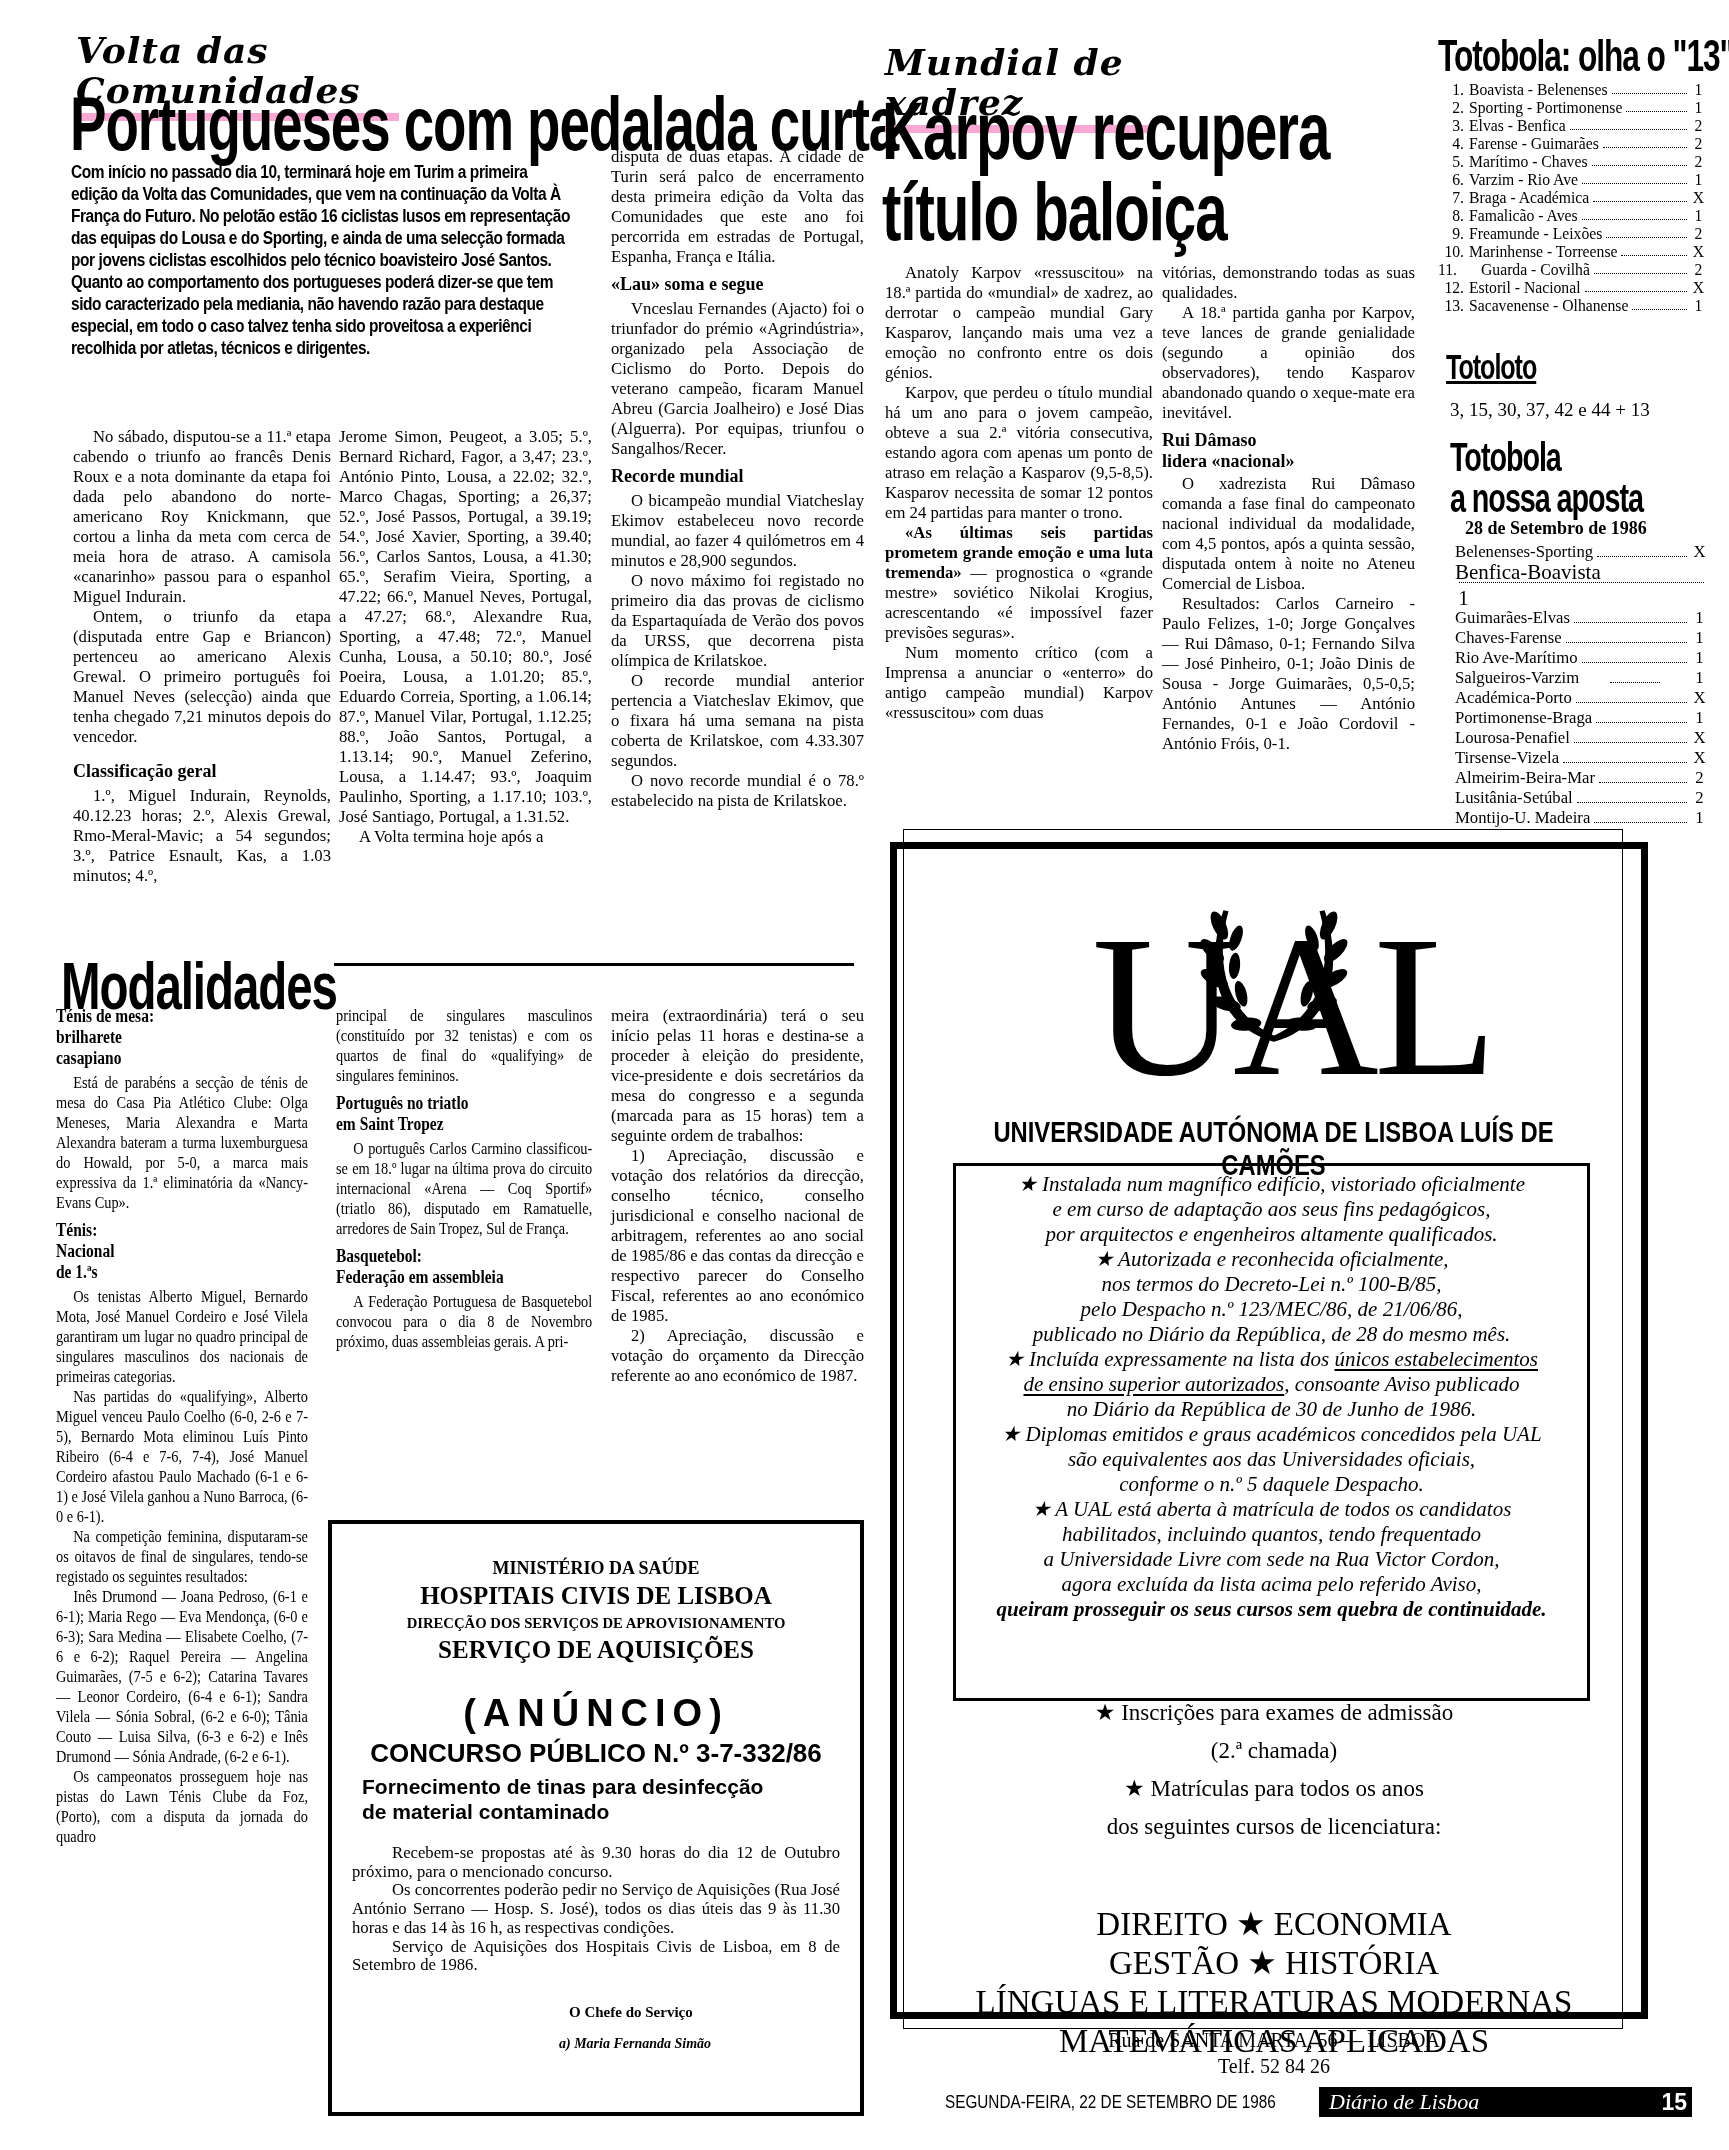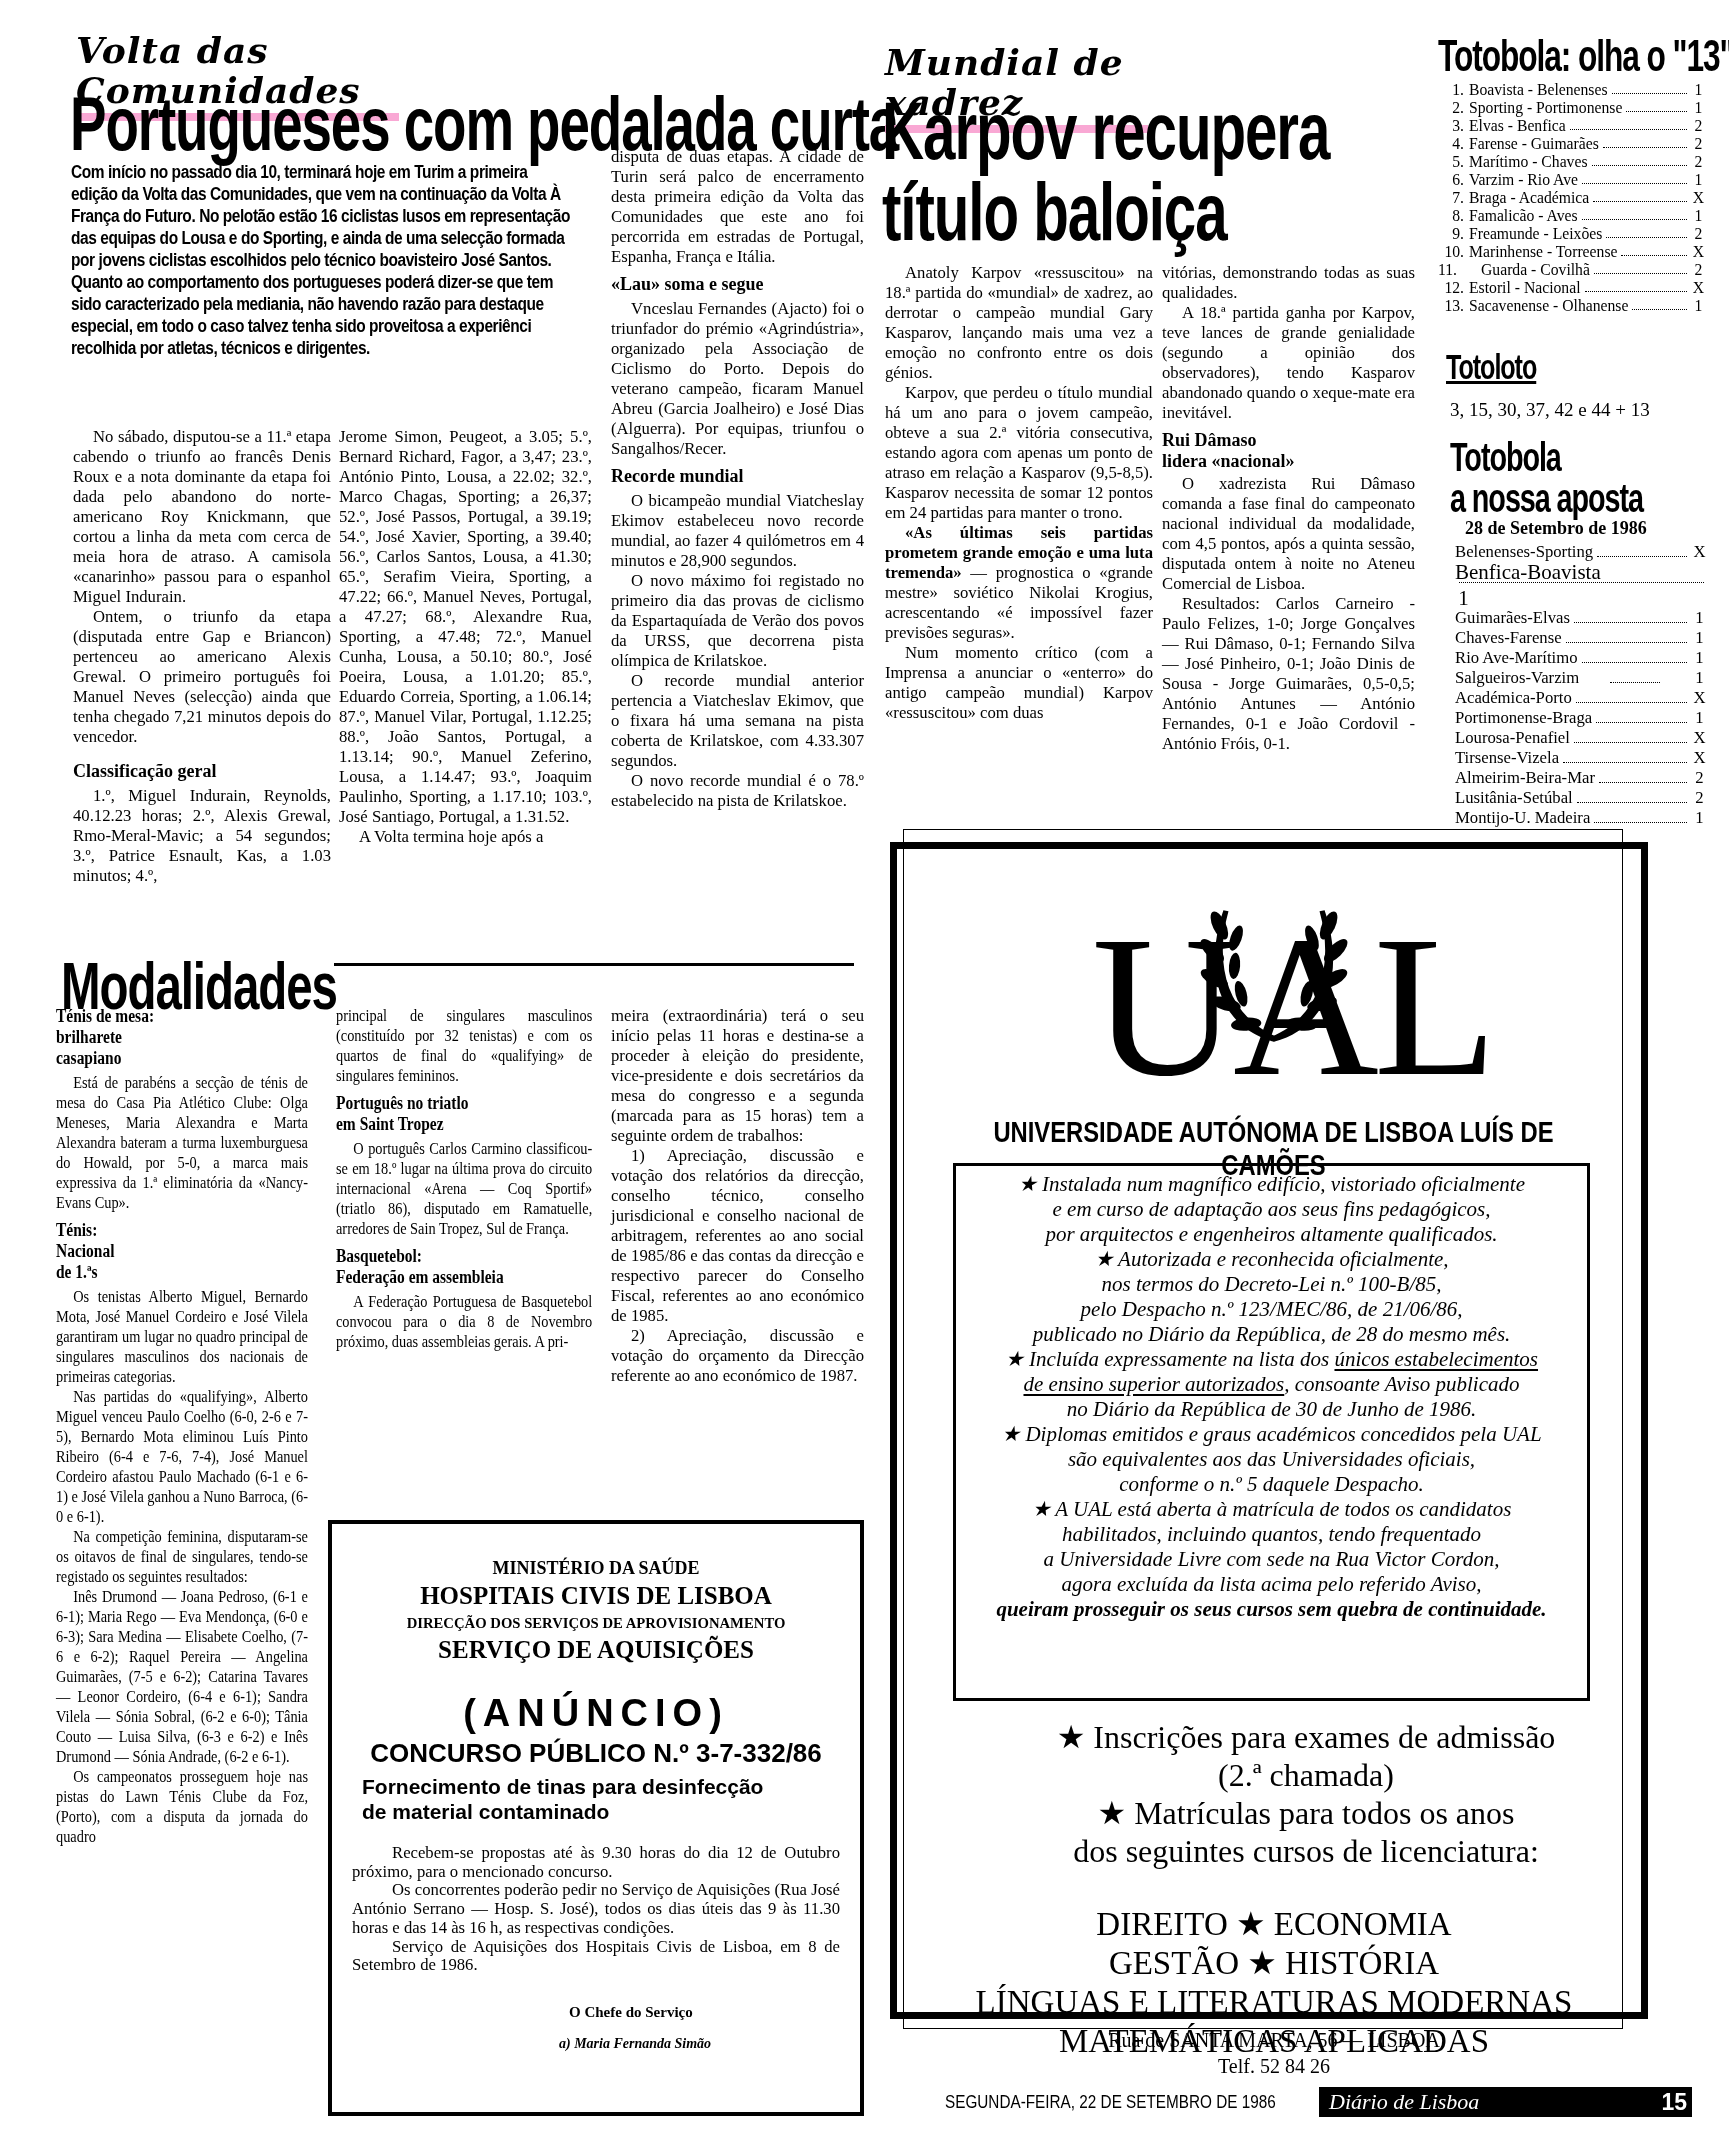--- a/index.html
+++ b/index.html
@@ -340,21 +340,21 @@
       <div>são equivalentes aos das Universidades oficiais,</div>
       <div>conforme o n.º 5 daquele Despacho.</div>
       <div>★ A UAL está aberta à matrícula de todos os candidatos</div>
       <div>habilitados, incluindo quantos, tendo frequentado</div>
       <div>a Universidade Livre com sede na Rua Victor Cordon,</div>
       <div>agora excluída da lista acima pelo referido Aviso,</div>
       <div style="font-weight:bold;">queiram prosseguir os seus cursos sem quebra de continuidade.</div>
     </div>
   </div>
 
-  <div class="abs center serifad" style="left:15px;top:889px;width:738px;font-size:32px;line-height:38px;margin-left:32px;">
+  <div class="abs center serifad" style="left:15px;top:865px;width:738px;font-size:23px;line-height:38px;">
     <div>★ Inscrições para exames de admissão</div>
     <div>(2.ª chamada)</div>
     <div>★ Matrículas para todos os anos</div>
     <div>dos seguintes cursos de licenciatura:</div>
   </div>
 
   <div class="abs center serifad" style="left:15px;top:1076px;width:738px;font-size:33px;line-height:39px;">
     <div>DIREITO ★ ECONOMIA</div>
     <div>GESTÃO ★ HISTÓRIA</div>
     <div>LÍNGUAS E LITERATURAS MODERNAS</div>

